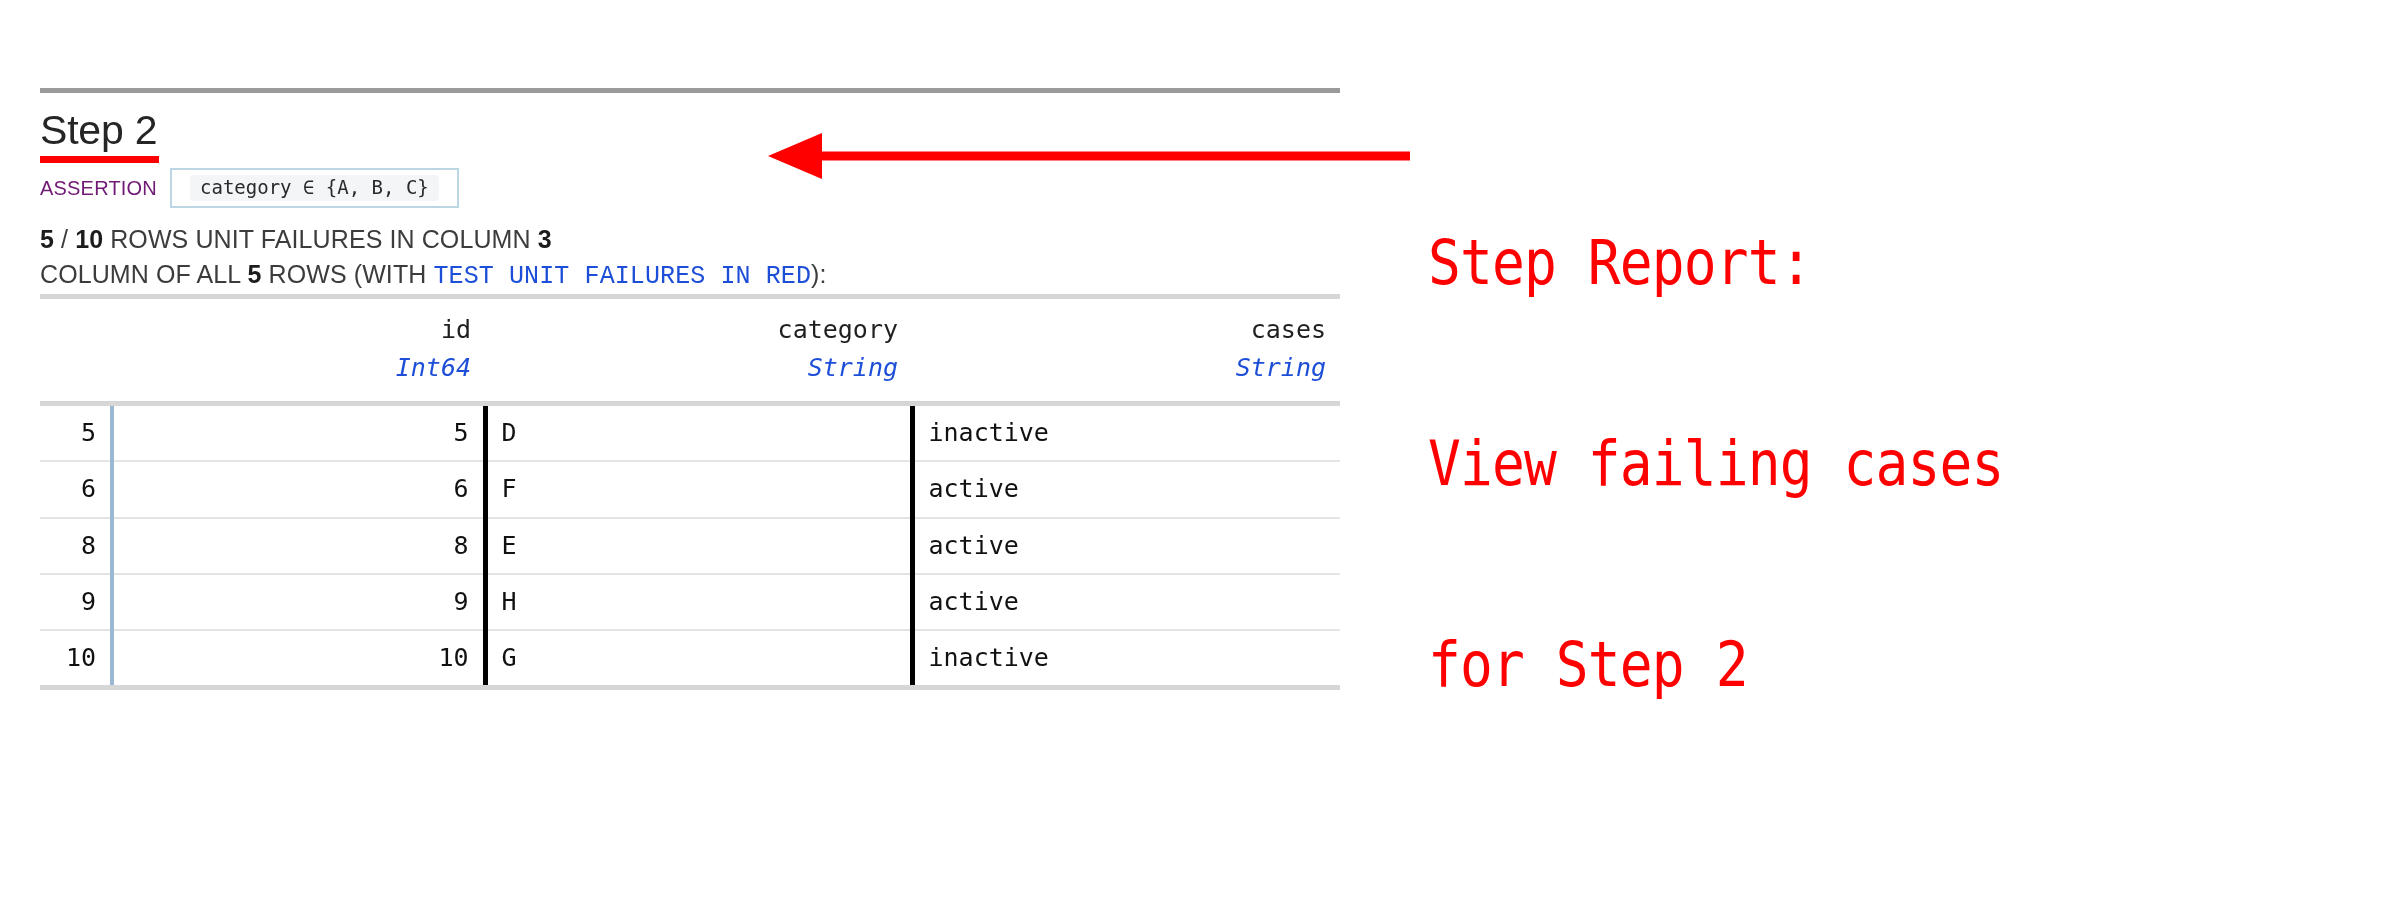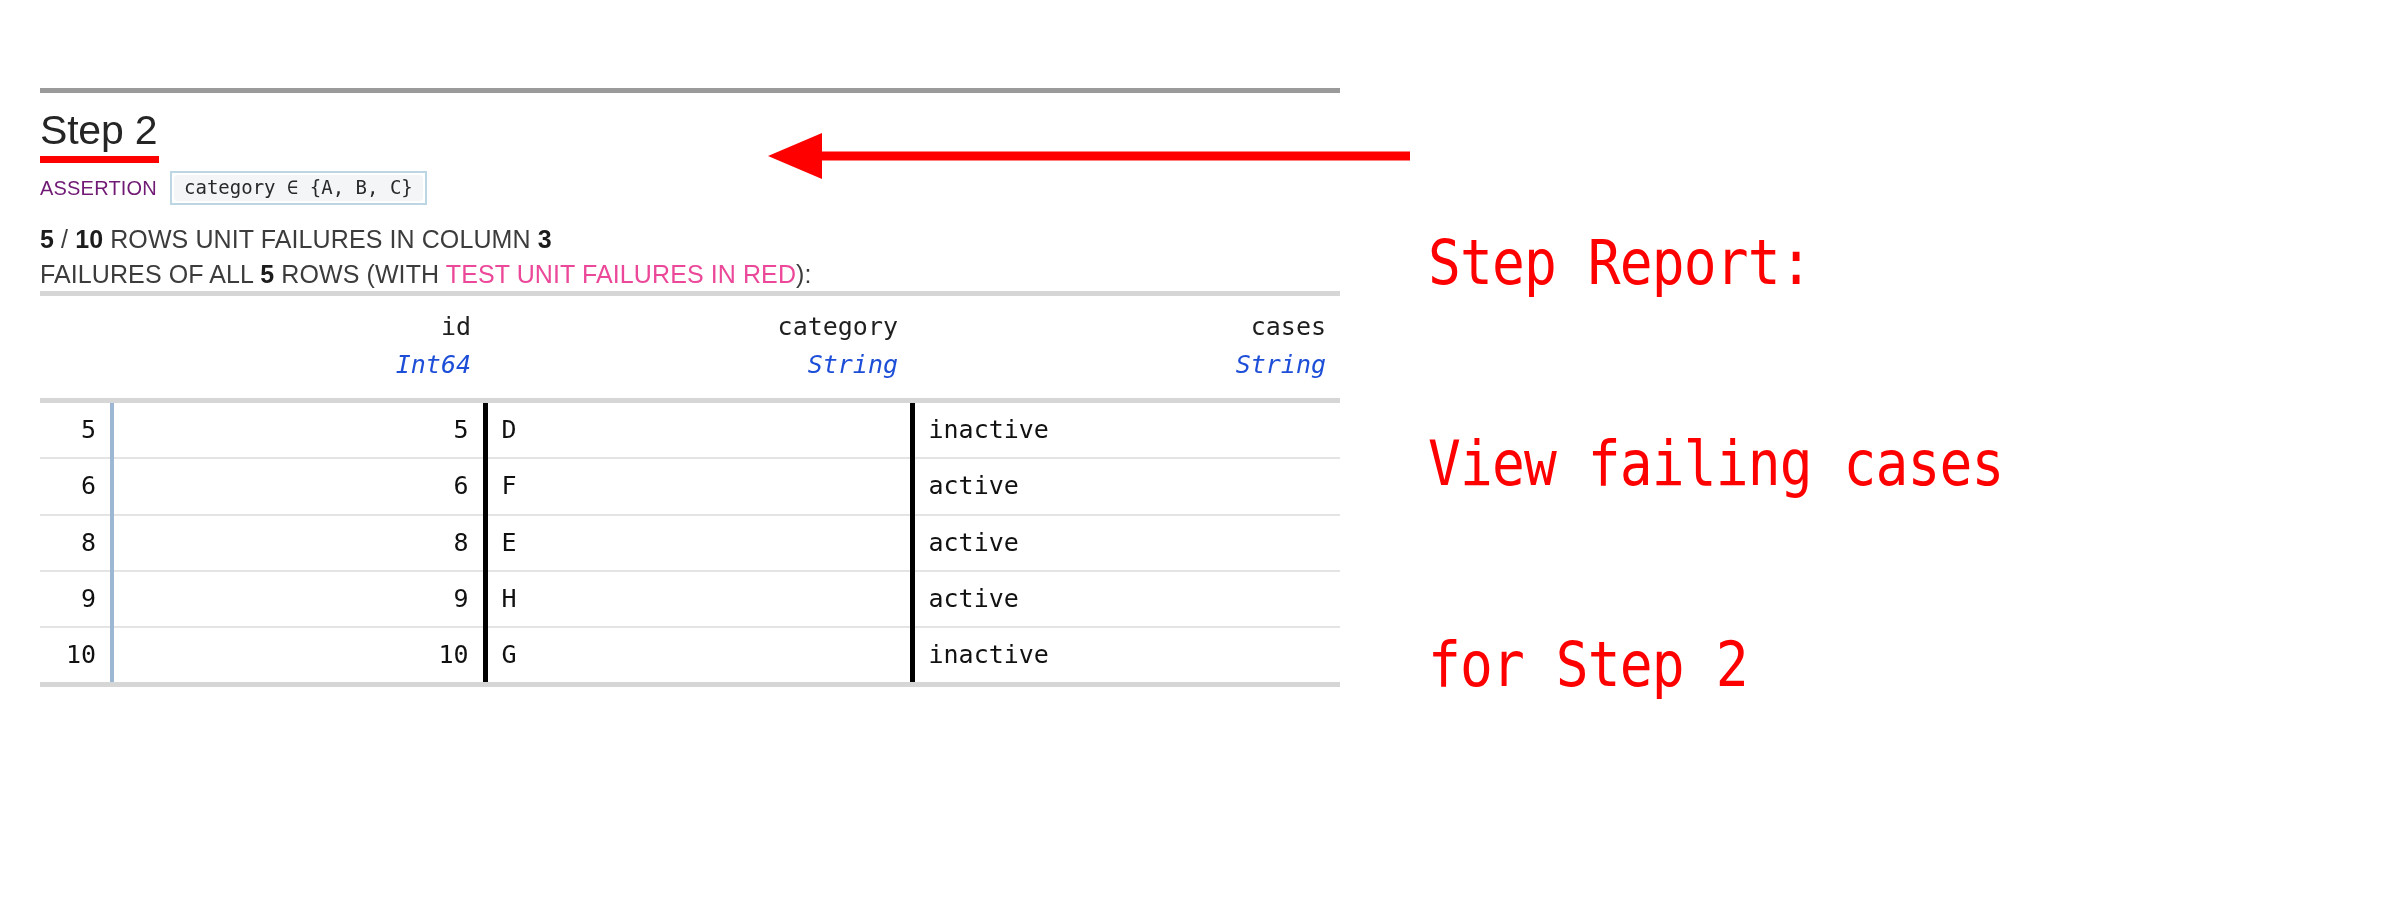--- a/index.html
+++ b/index.html
@@ -63,21 +63,21 @@
   }
   #assertion-label {
     font-size: 20px;
     color: #701a75;
     letter-spacing: 0.2px;
     text-align: center;
   }
   #assertion-box {
     margin-left: 13px;
     border: 2px solid #bcd7e3;
-    padding: 2px;
+    padding: 18px;
     background: #ffffff;
     height: 34px;
     box-sizing: border-box;
     display: flex;
     align-items: center;
   }
   #assertion-code {
     background: #f4f5f6;
     border-radius: 4px;
     font-family: "DejaVu Sans Mono", monospace;
@@ -90,21 +90,21 @@
 
   
   #summary {
     margin-top: 15px;
     font-size: 25px;
     color: #3c3c3c;
     line-height: 1.38;
     letter-spacing: 0.1px;
   }
   #summary .b { font-weight: 700; color: #1c1c1c; }
-  #summary .red { color: #ec4899; }
+  #summary .red { color: #1d4ed8; font-family: Liberation Mono, monospace; }
 
   
   #result-table {
     margin-top: 0;
     border-collapse: collapse;
     table-layout: fixed;
     width: 1300px;
     background: #ffffff;
   }
   #result-table col.c-idx    { width: 72px;  }
@@ -207,21 +207,21 @@
 
   <div id="assertion-row">
     <span id="assertion-label">ASSERTION</span>
     <span id="assertion-box">
       <code id="assertion-code">category ∈ {A, B, C}</code>
     </span>
   </div>
 
   <div id="summary">
     <div><span class="b">5</span><span> / </span><span class="b">10</span><span> ROWS UNIT FAILURES IN COLUMN </span><span class="b">3</span></div>
-    <div><span>FAILURES OF ALL </span><span class="b">5</span><span> ROWS (WITH </span><span class="red">TEST UNIT FAILURES IN RED</span><span>):</span></div>
+    <div><span>COLUMN OF ALL </span><span class="b">5</span><span> ROWS (WITH </span><span class="red">TEST UNIT FAILURES IN RED</span><span>):</span></div>
   </div>
 
   <table id="result-table">
     <colgroup>
       <col class="c-idx">
       <col class="c-id">
       <col class="c-cat">
       <col class="c-status">
     </colgroup>
     <thead>

